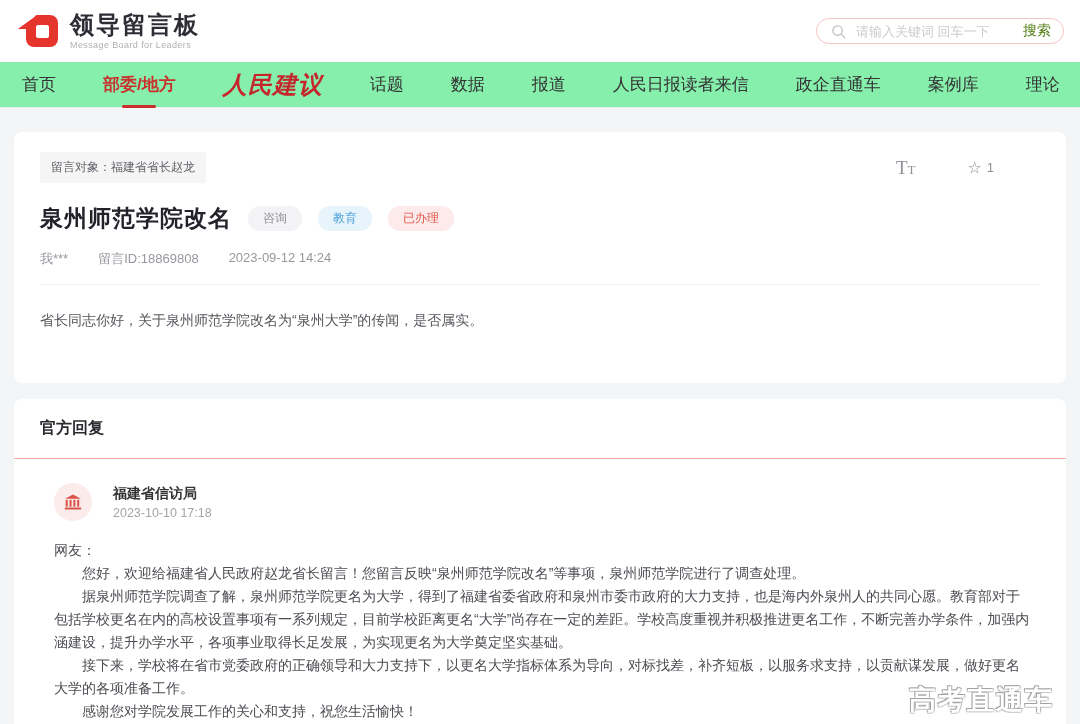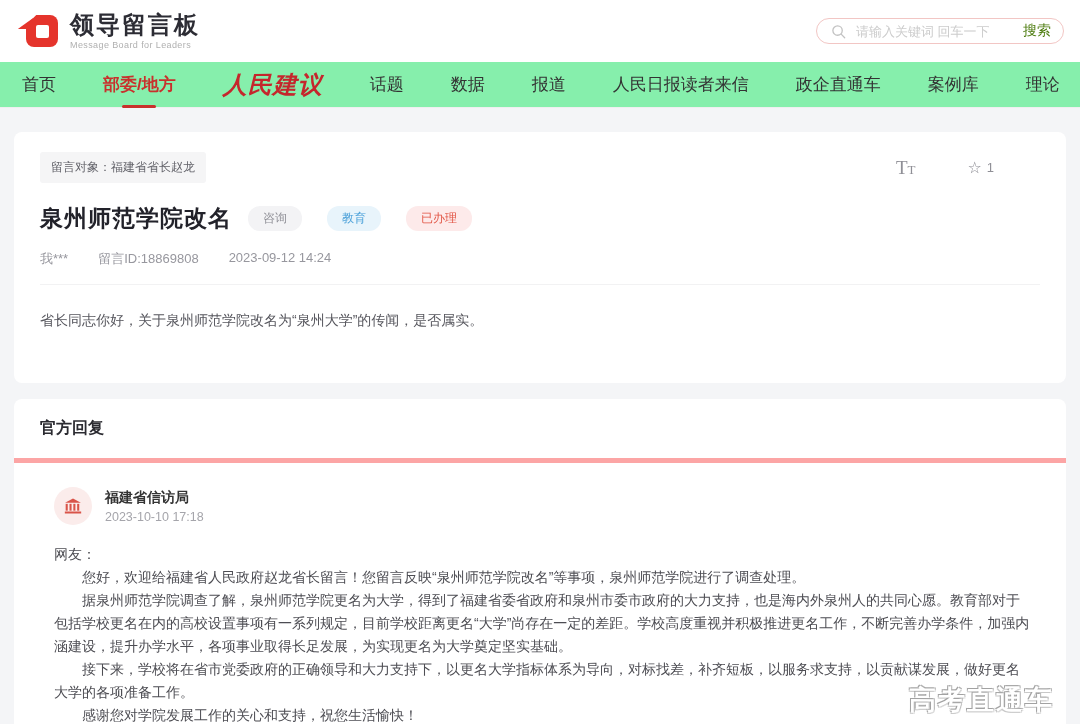--- a/index.html
+++ b/index.html
@@ -54,25 +54,25 @@
   .tag { font-size:12px; padding:4px 15px; border-radius:12px; white-space:nowrap; }
   .tag-gray { background:#f3f3f5; color:#8f8f96; }
   .tag-blue { background:#e8f4fb; color:#4aa0d9; }
   .tag-red  { background:#fdeaea; color:#e25545; }
 
   .msg-meta { margin-top:16px; color:#97979e; font-size:13px; display:flex; gap:30px; padding-bottom:16px; border-bottom:1px solid #f2f2f3; }
   .msg-body { margin-top:24px; color:#56565d; font-size:14px; line-height:22px; }
 
   
   .card-reply { margin-top:16px; padding-bottom:16px; }
-  .reply-header { padding:19px 26px; font-size:16px; font-weight:bold; color:#2b2b31; border-bottom:5px solid #fca5a5; }
+  .reply-header { padding:19px 26px; font-size:16px; font-weight:bold; color:#2b2b31; border-bottom:1px solid #fca5a5; }
   .reply-item { padding:24px 30px 0 40px; }
   .reply-who { display:flex; gap:13px; }
   .avatar { width:38px; height:38px; border-radius:50%; background:#fbeceb; display:flex; align-items:center; justify-content:center; flex:0 0 auto; }
-  .who-text { display:flex; flex-direction:column; justify-content:center; }
+  .who-text { display:flex; flex-direction:column; justify-content:center;margin-left:8px; }
   .agency-name { font-size:14px; font-weight:bold; color:#333; line-height:1.3; }
   .reply-time { font-size:12.5px; color:#a5a5ab; margin-top:4px; }
   .reply-body { margin-top:18px; padding-right:6px; font-size:14px; line-height:23px; color:#4d4d53; }
   .reply-salutation { margin:0; }
   .reply-para { text-indent:2em; margin:0; }
   .reply-sign-row { text-indent:2em; margin:0; }
 
   
   .watermark { position:absolute; right:26px; top:682px; font-size:27px; font-weight:bold; letter-spacing:2px; color:#fff;
     text-shadow:-1px -1px 0 #a2a2a2, 1px -1px 0 #b4b4b4, -1px 1px 0 #c8c8c8, 1px 1px 0 #dcdcdc; }
@@ -135,21 +135,21 @@
         <span class="tool-font">Tt</span>
         <span class="tool-fav">
           <span class="star">☆</span>
           <span>1</span>
         </span>
       </div>
     </div>
 
     <div class="msg-title-row">
       <h1 class="msg-title">泉州师范学院改名</h1>
-      <div style="display:flex; gap:25px; align-items:center;">
+      <div style="display:flex; gap:16px; align-items:center;">
 
           <span class="tag tag-gray">咨询</span>
 
           <span class="tag tag-blue">教育</span>
 
           <span class="tag tag-red">已办理</span>
         </div>
     </div>
 
     <div class="msg-meta">

